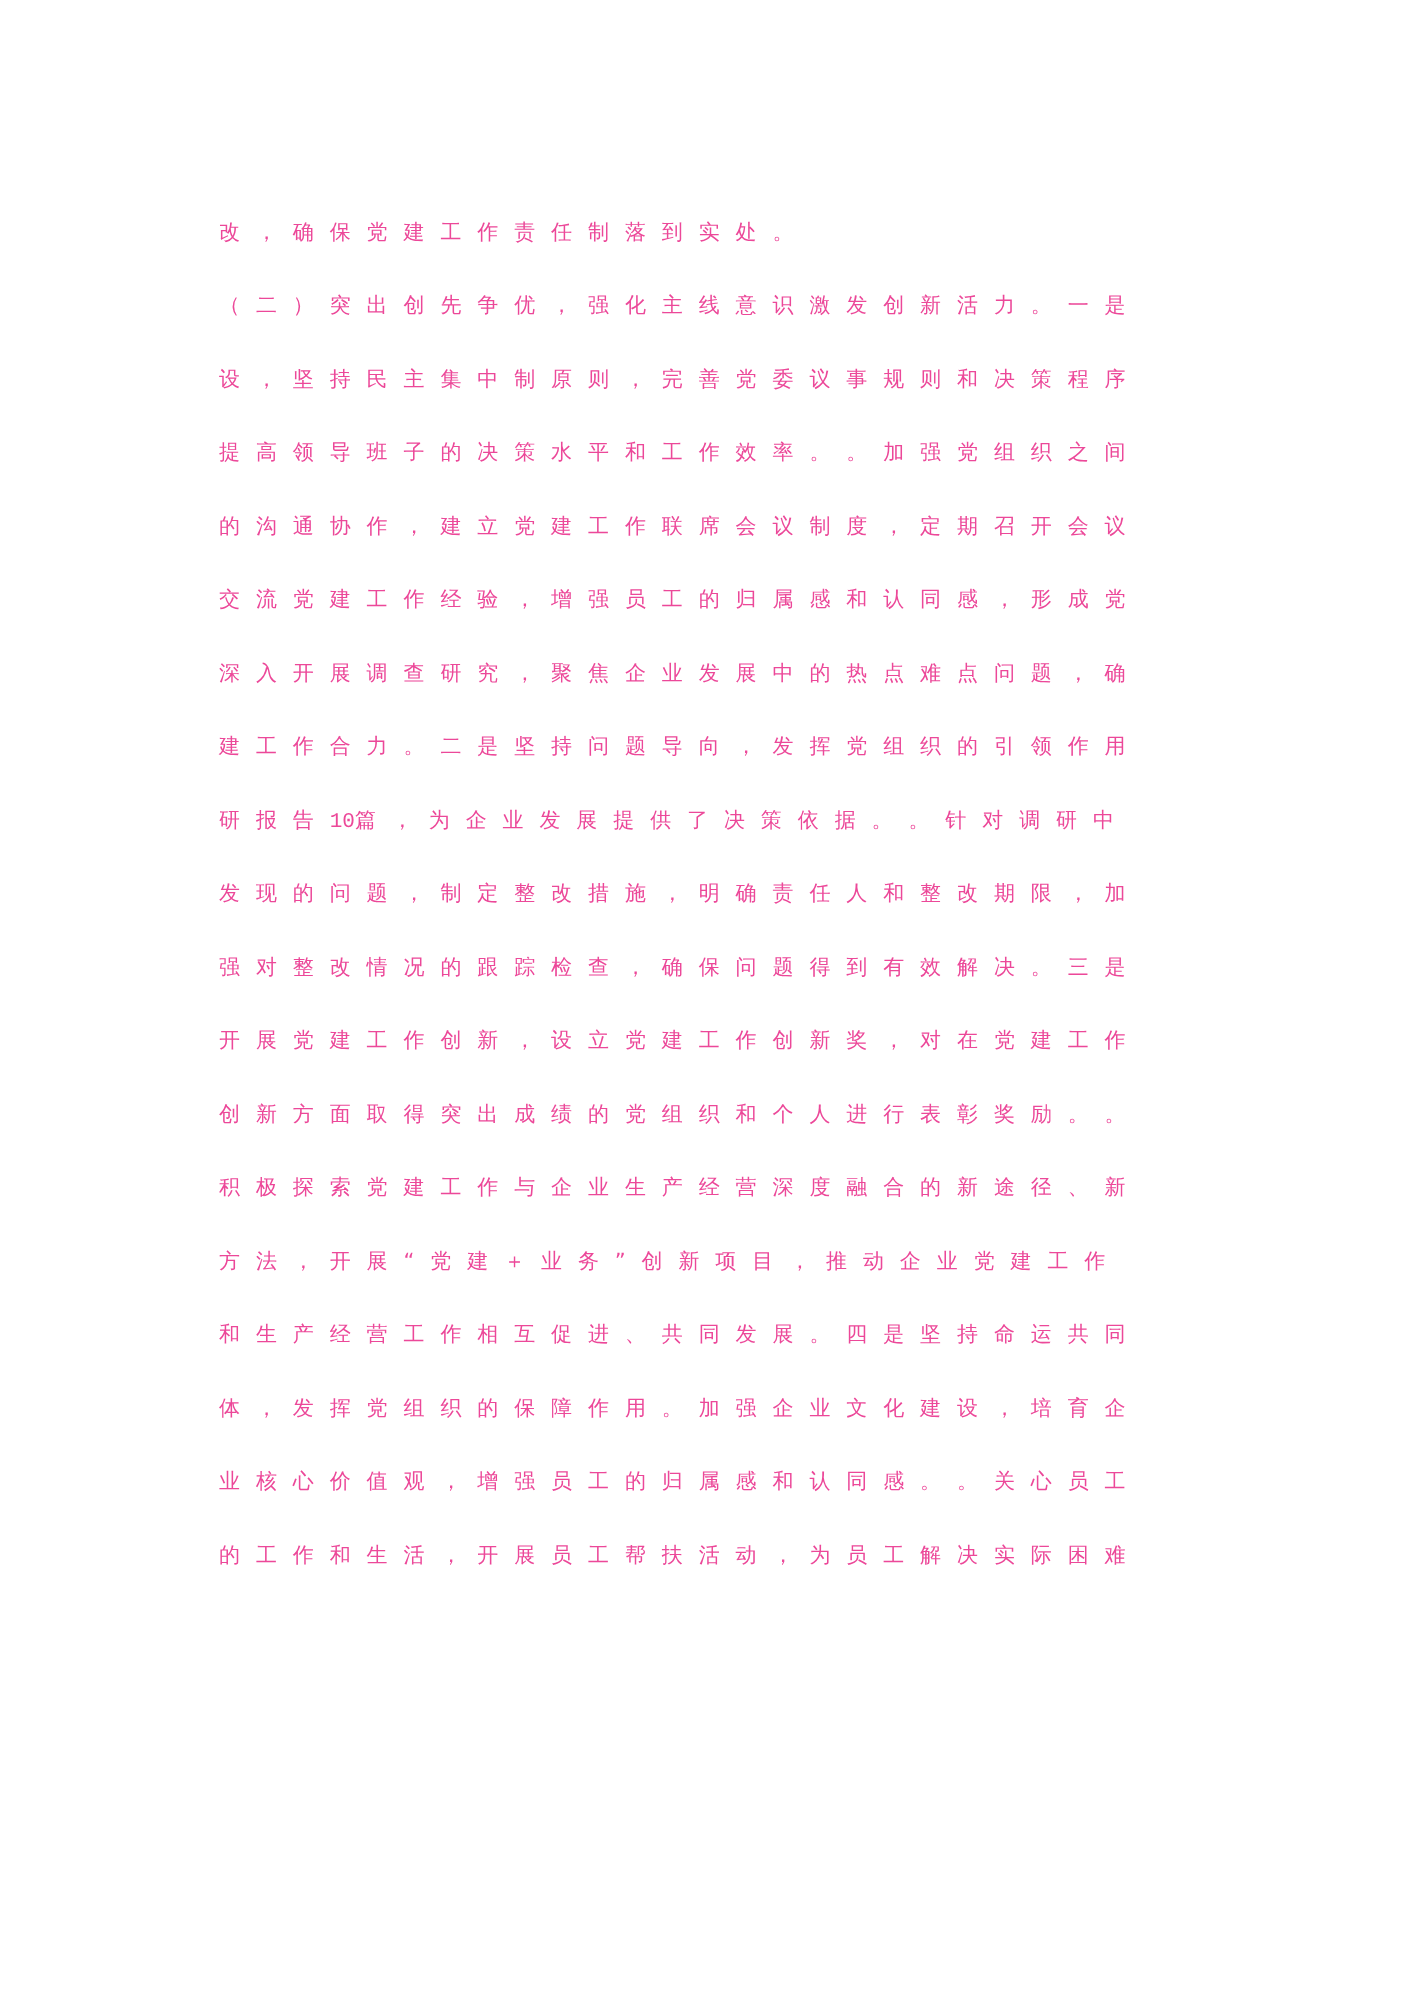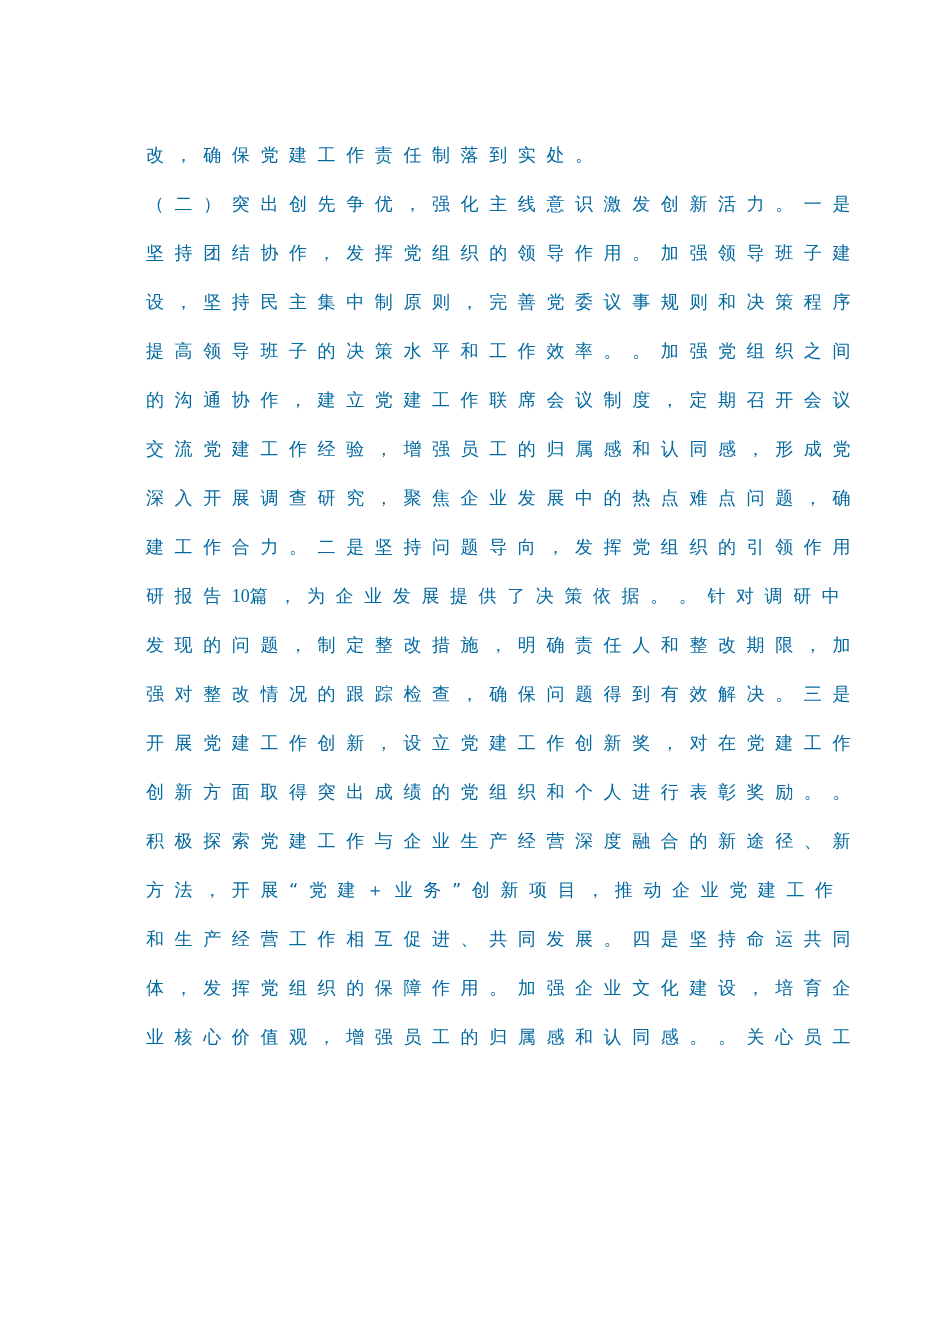--- a/index.html
+++ b/index.html
@@ -17,48 +17,48 @@
     position: absolute;
     left: 146px;
     top: 133px;
     width: 660px;
   }
   .line {
     display: block;
     height: 49px;
     line-height: 44px;
     font-family: "DejaVu Sans", "Liberation Sans", sans-serif;
-    font-size: 18px;
+    font-size: 14px;
     letter-spacing: 10.6px;
-    color: #0369a1;
+    color: #ec4899;
     white-space: nowrap;
   }
   .line .num {
-    font-family: Liberation Serif, serif;
+    font-family: Liberation Mono, monospace;
     letter-spacing: 0;
   }
 </style>
 </head>
 <body>
 
 <div class="page">
   <span class="line">改，确保党建工作责任制落到实处。</span>
   <span class="line">（二）突出创先争优，强化主线意识激发创新活力。一是</span>
-  <span class="line">坚持团结协作，发挥党组织的领导作用。加强领导班子建</span>
   <span class="line">设，坚持民主集中制原则，完善党委议事规则和决策程序</span>
   <span class="line">提高领导班子的决策水平和工作效率。。加强党组织之间</span>
   <span class="line">的沟通协作，建立党建工作联席会议制度，定期召开会议</span>
   <span class="line">交流党建工作经验，增强员工的归属感和认同感，形成党</span>
   <span class="line">深入开展调查研究，聚焦企业发展中的热点难点问题，确</span>
   <span class="line">建工作合力。二是坚持问题导向，发挥党组织的引领作用</span>
   <span class="line">
     <span>研报告</span><span class="num">10</span><span>篇，为企业发展提供了决策依据。。针对调研中</span>
   </span>
   <span class="line">发现的问题，制定整改措施，明确责任人和整改期限，加</span>
   <span class="line">强对整改情况的跟踪检查，确保问题得到有效解决。三是</span>
   <span class="line">开展党建工作创新，设立党建工作创新奖，对在党建工作</span>
   <span class="line">创新方面取得突出成绩的党组织和个人进行表彰奖励。。</span>
   <span class="line">积极探索党建工作与企业生产经营深度融合的新途径、新</span>
   <span class="line">方法，开展“党建＋业务”创新项目，推动企业党建工作</span>
   <span class="line">和生产经营工作相互促进、共同发展。四是坚持命运共同</span>
   <span class="line">体，发挥党组织的保障作用。加强企业文化建设，培育企</span>
   <span class="line">业核心价值观，增强员工的归属感和认同感。。关心员工</span>
+  <span class="line">的工作和生活，开展员工帮扶活动，为员工解决实际困难</span>
 </div>
 
 </body></html>

